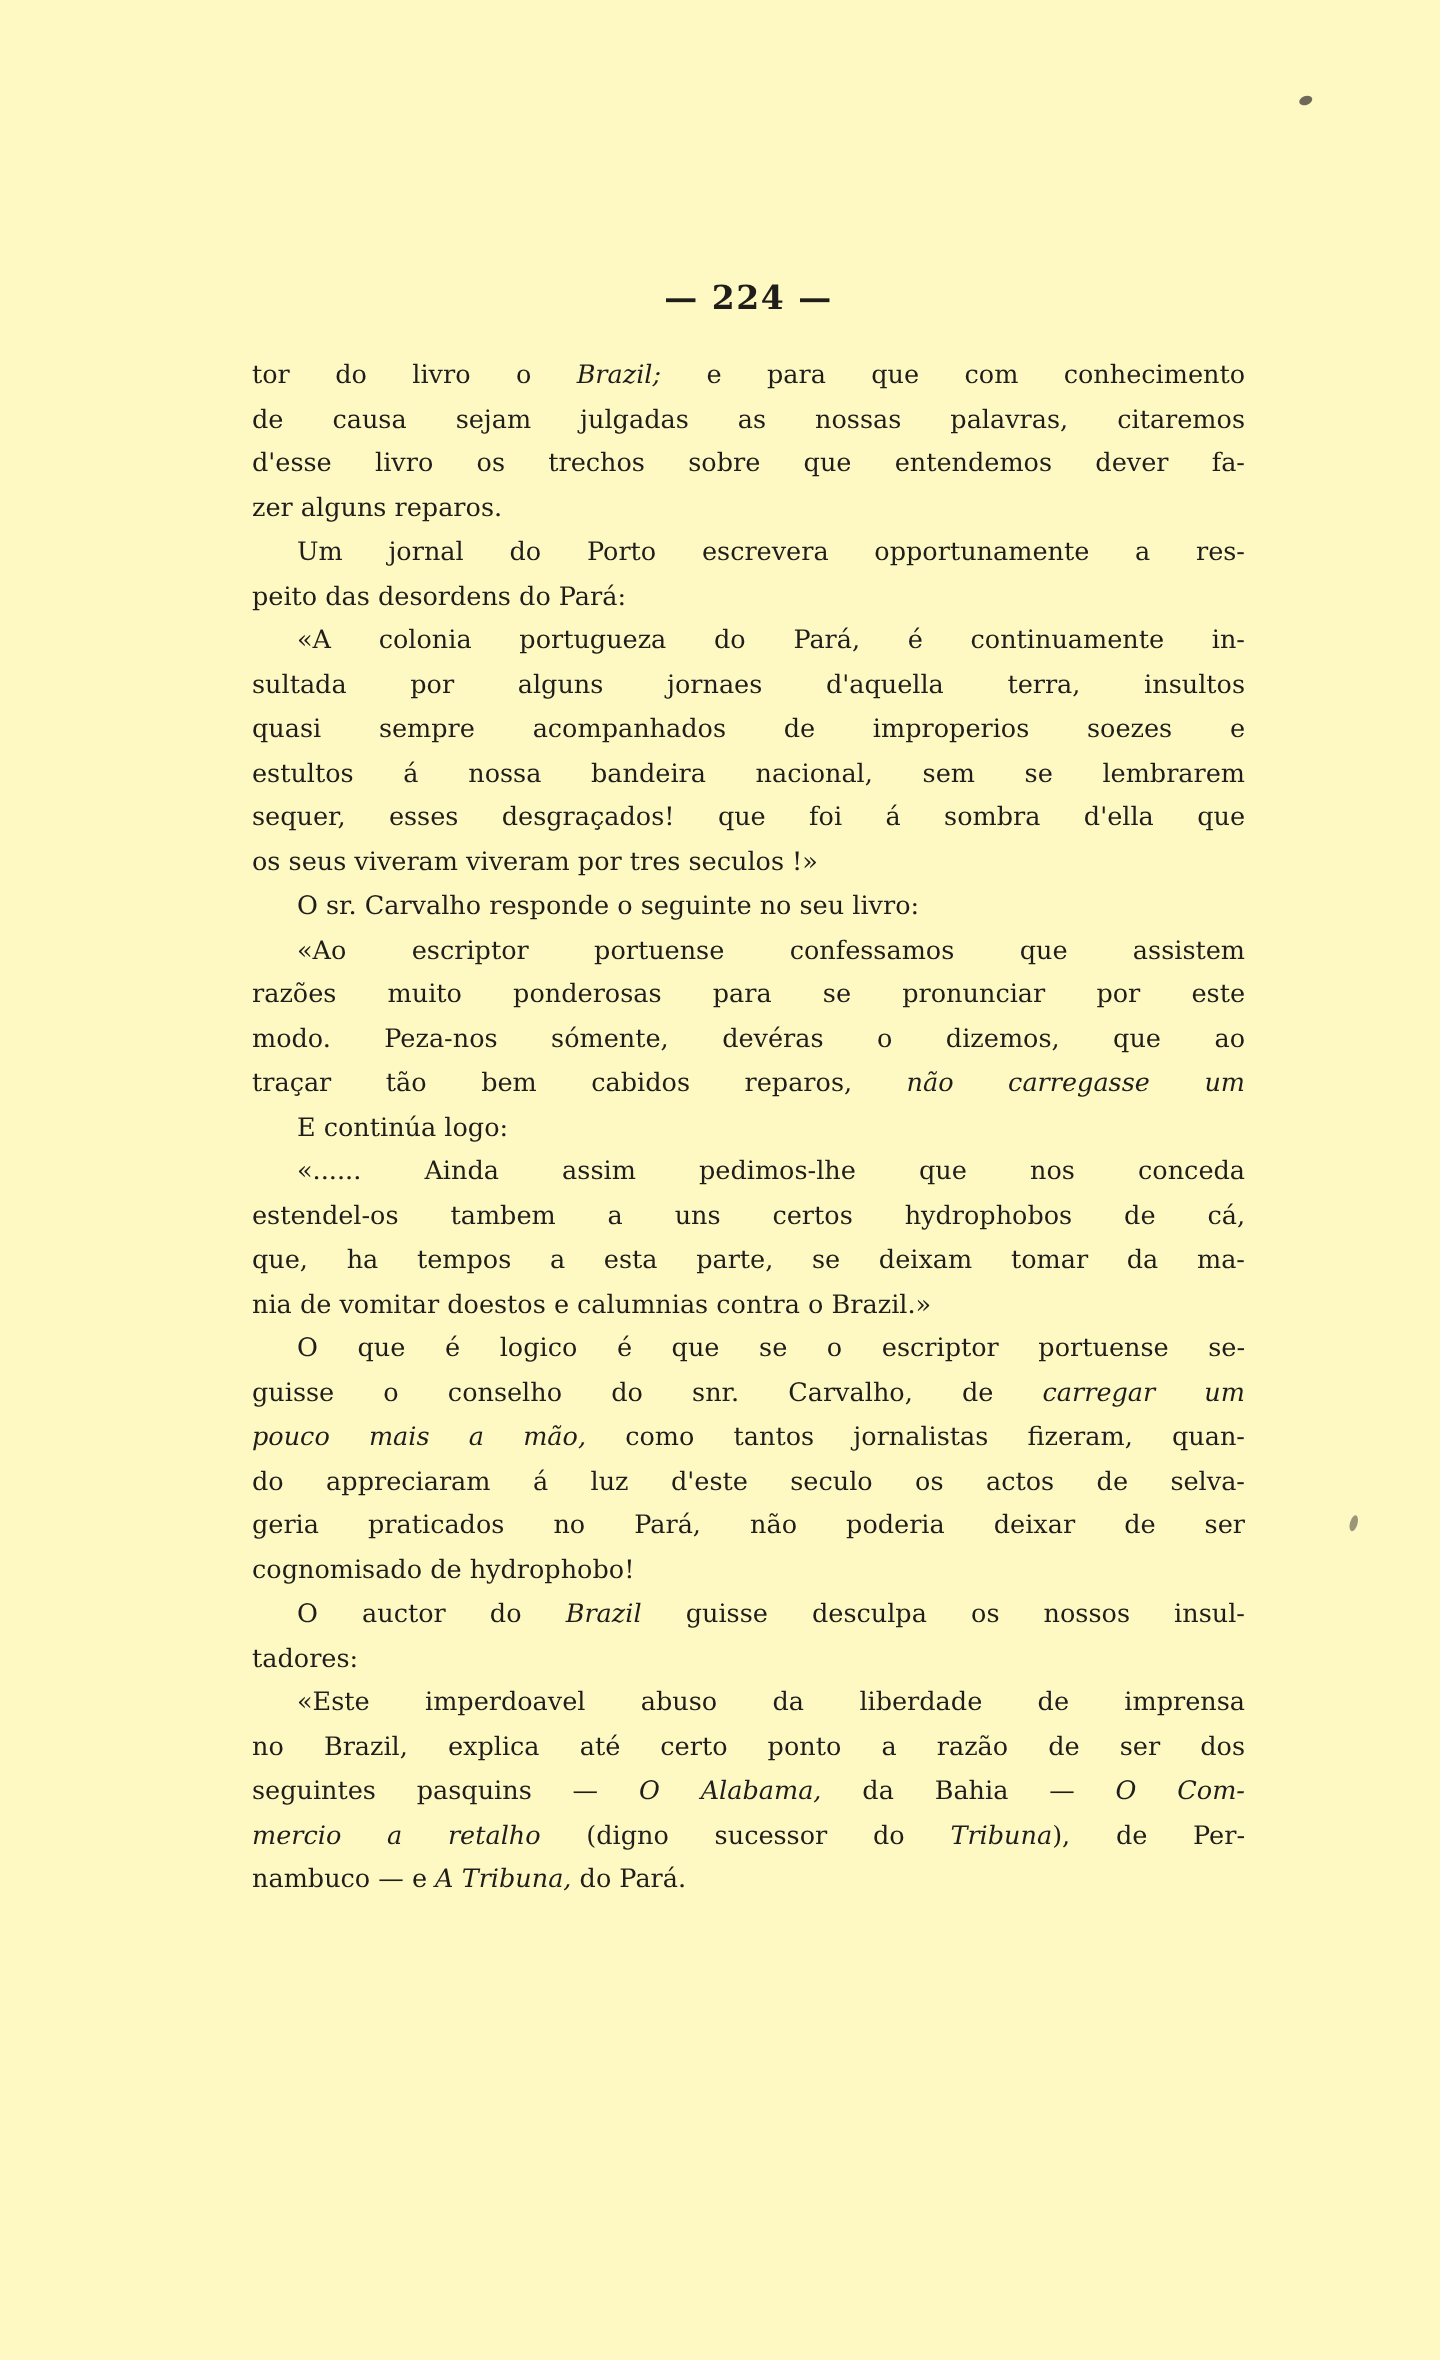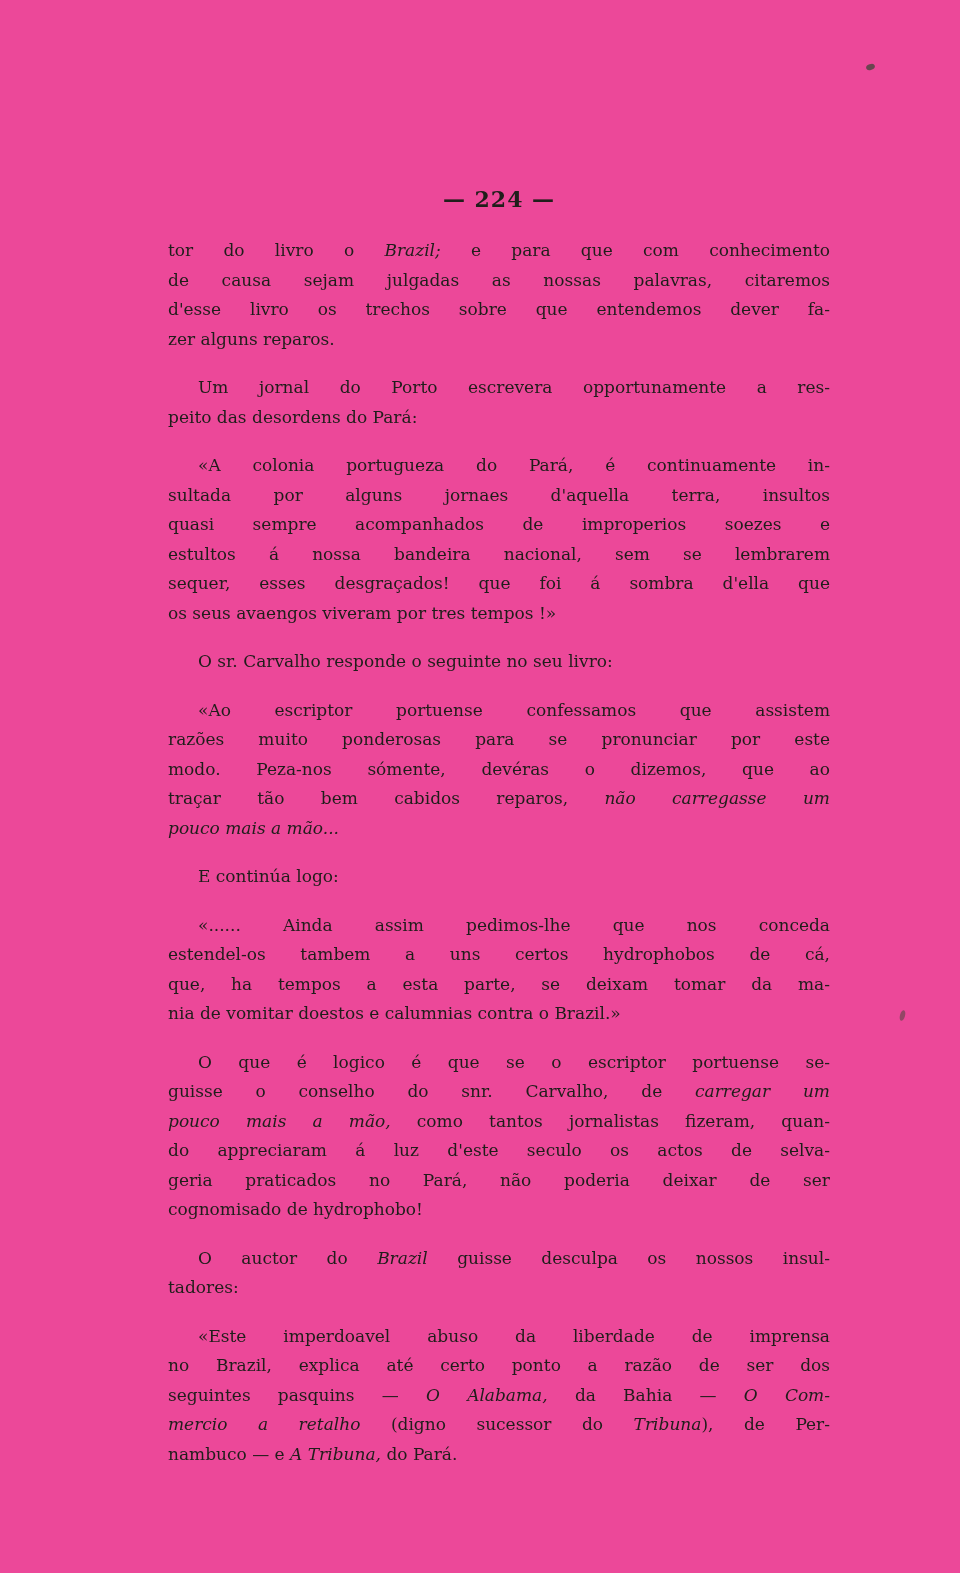--- a/index.html
+++ b/index.html
@@ -4,21 +4,21 @@
 <style>
   html, body {
     margin: 0;
     padding: 0;
     background: #ffffff;
   }
   .page {
     position: relative;
     width: 960px;
     height: 1573px;
-    background: #ec4899;
+    background: #fef9c3;
     overflow: hidden;
     font-family: "DejaVu Serif", "Liberation Serif", serif;
     color: #201e1b;
   }
   .page-header {
     position: absolute;
     left: 168px;
     width: 662px;
     top: 186px;
     text-align: center;
@@ -42,21 +42,20 @@
     text-align: justify;
     text-align-last: justify;
     text-justify: inter-word;
     white-space: normal;
   }
   .line.last {
     text-align-last: left;
   }
   .line.first {
     text-indent: 30px;
-    margin-top: 19px;
   }
   .it {
     font-style: italic;
   }
   .speck {
     position: absolute;
     background: #4a453d;
     border-radius: 50%;
   }
   .speck-1 {
@@ -93,31 +92,30 @@
       <div class="paragraph">
         <div class="line first"><span>Um jornal do Porto escrevera opportunamente a res-</span></div>
         <div class="line last"><span>peito das desordens do Pará:</span></div>
       </div>
       <div class="paragraph">
         <div class="line first"><span>«A colonia portugueza do Pará, é continuamente in-</span></div>
         <div class="line"><span>sultada por alguns jornaes d'aquella terra, insultos</span></div>
         <div class="line"><span>quasi sempre acompanhados de improperios soezes e</span></div>
         <div class="line"><span>estultos á nossa bandeira nacional, sem se lembrarem</span></div>
         <div class="line"><span>sequer, esses desgraçados! que foi á sombra d'ella que</span></div>
-        <div class="line last"><span>os seus avaengos viveram por tres tempos !»</span></div>
+        <div class="line last"><span>os seus viveram viveram por tres seculos !»</span></div>
       </div>
       <div class="paragraph">
         <div class="line last first"><span>O sr. Carvalho responde o seguinte no seu livro:</span></div>
       </div>
       <div class="paragraph">
         <div class="line first"><span>«Ao escriptor portuense confessamos que assistem</span></div>
         <div class="line"><span>razões muito ponderosas para se pronunciar por este</span></div>
         <div class="line"><span>modo. Peza-nos sómente, devéras o dizemos, que ao</span></div>
         <div class="line"><span>traçar tão bem cabidos reparos, </span><span class="it">não carregasse um</span></div>
-        <div class="line last"><span class="it">pouco mais a mão...</span></div>
       </div>
       <div class="paragraph">
         <div class="line last first"><span>E continúa logo:</span></div>
       </div>
       <div class="paragraph">
         <div class="line first"><span>«...... Ainda assim pedimos-lhe que nos conceda</span></div>
         <div class="line"><span>estendel-os tambem a uns certos hydrophobos de cá,</span></div>
         <div class="line"><span>que, ha tempos a esta parte, se deixam tomar da ma-</span></div>
         <div class="line last"><span>nia de vomitar doestos e calumnias contra o Brazil.»</span></div>
       </div>

